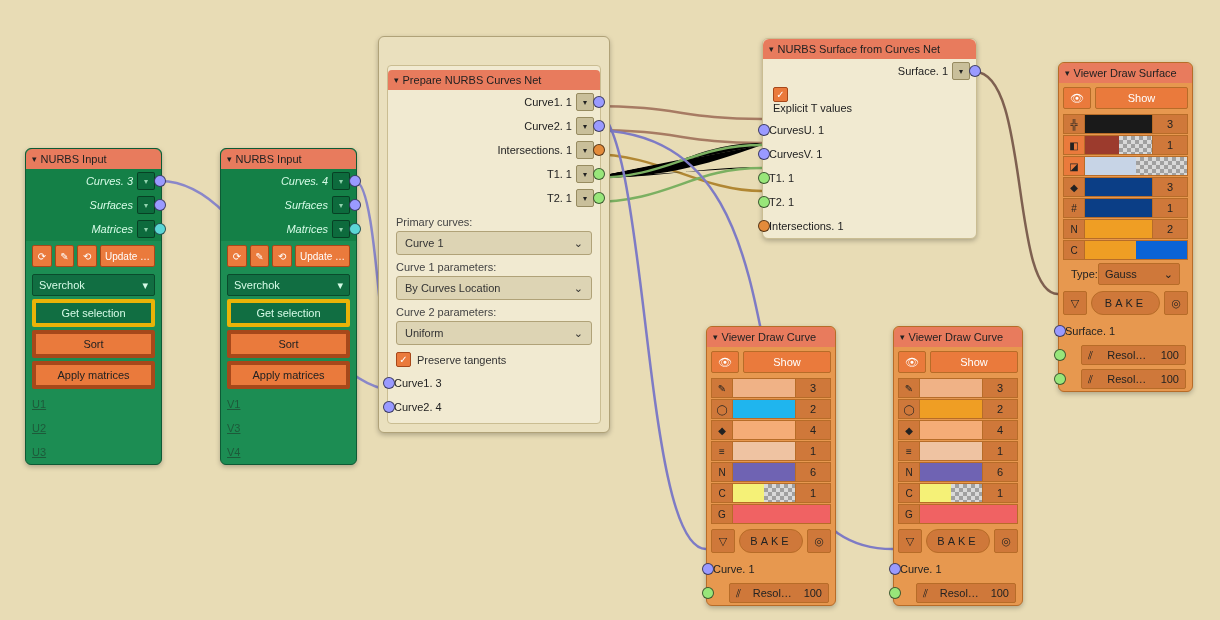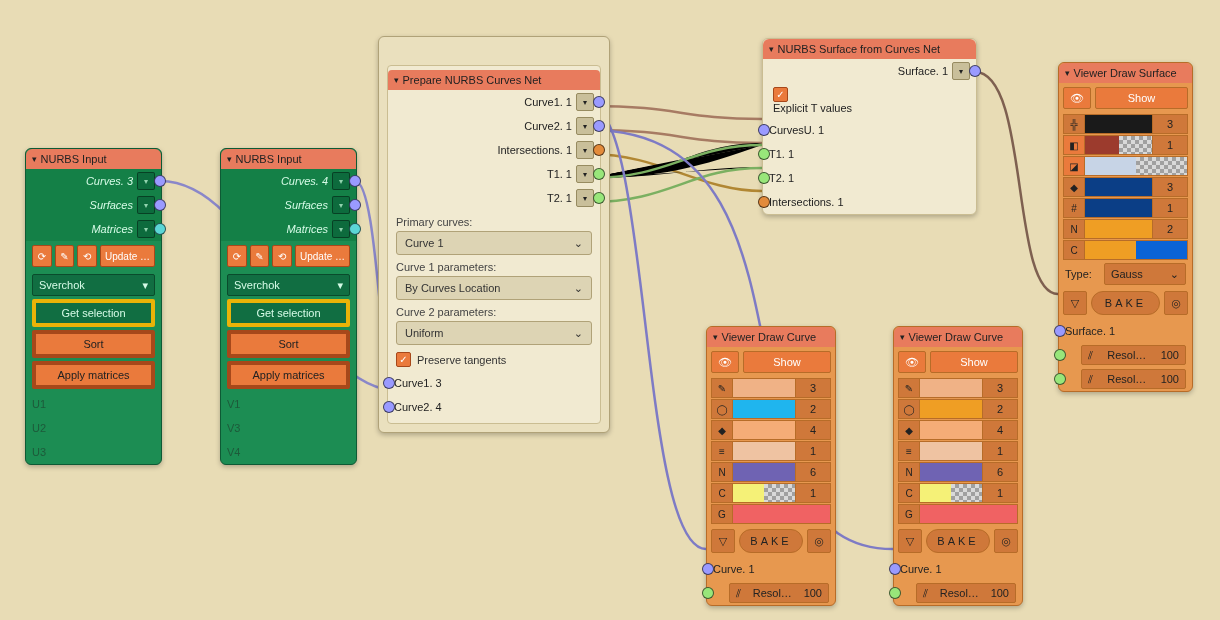--- a/index.html
+++ b/index.html
@@ -81,21 +81,21 @@
   }
   .green .select {
     margin:3px 6px; height:20px; background:#116e42; border:1px solid #0a4b2c; border-radius:2px;
     display:flex; align-items:center; justify-content:space-between; color:#d6fbe7; padding:0 6px;
   }
   .green .btn {
     margin:3px 6px; height:20px; background:#116e42;border:4px solid #eab308; border-radius:2px;
     display:flex; align-items:center; justify-content:center; color:#d6fbe7;
   }
   .green .btn.orange { background:#ea7a3c; border-color:#a7481a; color:#222; }
-  .green .row.list { color:#1d5a3a; }
+  .green .row.list { color:#1d5a3a;text-decoration:underline; }
   
   .beige { background:#eae0be; border:1px solid #b0a278; }
   .beige .node-header { background:#e87b5d; color:#222;}
   .beige .inner {
     margin:8px; padding:4px 0; background:#f1ead1; border:1px solid #cabd92; border-radius:4px;
   }
   .beige .prop-label { padding:0 8px; color:#444; margin-top:6px; }
   .beige .select {
     margin:3px 8px; height:22px; background:#ddd4b4; border:1px solid #b0a278; border-radius:3px;
     display:flex; align-items:center; justify-content:space-between; padding:0 8px; color:#333;
@@ -117,21 +117,21 @@
   .orangeN .topbar .show { flex:1; height:20px; border-radius:2px; background:#ea7a3c;border:1px solid #b76c28; display:flex; align-items:center; justify-content:center; color:#fff;}
   .orangeN .swatchrow { display:flex; align-items:center; height:20px; margin:1px 4px; gap:0;}
   .orangeN .swatchrow .ic { width:20px; height:18px; background:#cf783a; border:1px solid #b76c28; display:flex; align-items:center; justify-content:center; font-size:10px; color:#222;}
   .orangeN .swatchrow .sw { flex:1; height:18px; border:1px solid #b76c28; border-left:none;}
   .orangeN .swatchrow .num { width:34px; height:18px; background:#cf783a; border:1px solid #b76c28; border-left:none; display:flex; align-items:center; justify-content:center;}
   .orangeN .bakebar { display:flex; gap:4px; padding:4px;}
   .orangeN .bakebar .ib { width:22px; height:22px; background:#cf783a; border:1px solid #b76c28; border-radius:2px; display:flex; align-items:center; justify-content:center;}
   .orangeN .bakebar .bake { flex:1; height:22px; background:#cf783a;border:1px solid #b76c28; border-radius:12px; display:flex; align-items:center; justify-content:center; letter-spacing:3px; font-weight:500;}
   .orangeN .row.input .slider { flex:1; height:18px; background:#cf783a; border:1px solid #b76c28; border-radius:2px; display:flex; align-items:center; justify-content:space-between; padding:0 6px; margin-left:16px; overflow:hidden; white-space:nowrap;}
   .orangeN .row.input .slider .slabel { overflow:hidden; text-overflow:ellipsis; max-width:50px;}
-  .orangeN .typeRow { display:flex; gap:12px; padding:2px 6px; align-items:center;}
+  .orangeN .typeRow { display:flex; gap:0; padding:2px 12px; align-items:center;}
   .orangeN .typeRow .sel { flex:1; height:20px; background:#cf783a;border:1px solid #b76c28; border-radius:2px; display:flex; align-items:center; justify-content:space-between; padding:0 6px;}
   .checker {
     background-image:
       linear-gradient(45deg,#a0a0a0 25%,transparent 25%),
       linear-gradient(-45deg,#a0a0a0 25%,transparent 25%),
       linear-gradient(45deg,transparent 75%,#a0a0a0 75%),
       linear-gradient(-45deg,transparent 75%,#a0a0a0 75%);
     background-size:8px 8px;
     background-position:0 0,0 4px,4px -4px,-4px 0;
     background-color:#d9d9d9;
@@ -337,20 +337,24 @@
   </div>
   <div class="chk" style="padding:4px 10px">
     <span class="box">✓</span>
     <span>Explicit T values</span>
   </div>
   <div class="row input">
       <span class="sock left blue"></span>
       <span>CurvesU. 1</span>
     </div>
   <div class="row input">
+      <span class="sock left blue"></span>
+      <span>CurvesV. 1</span>
+    </div>
+  <div class="row input">
       <span class="sock left lime"></span>
       <span>T1. 1</span>
     </div>
   <div class="row input">
       <span class="sock left lime"></span>
       <span>T2. 1</span>
     </div>
   <div class="row input">
       <span class="sock left orange"></span>
       <span>Intersections. 1</span>

